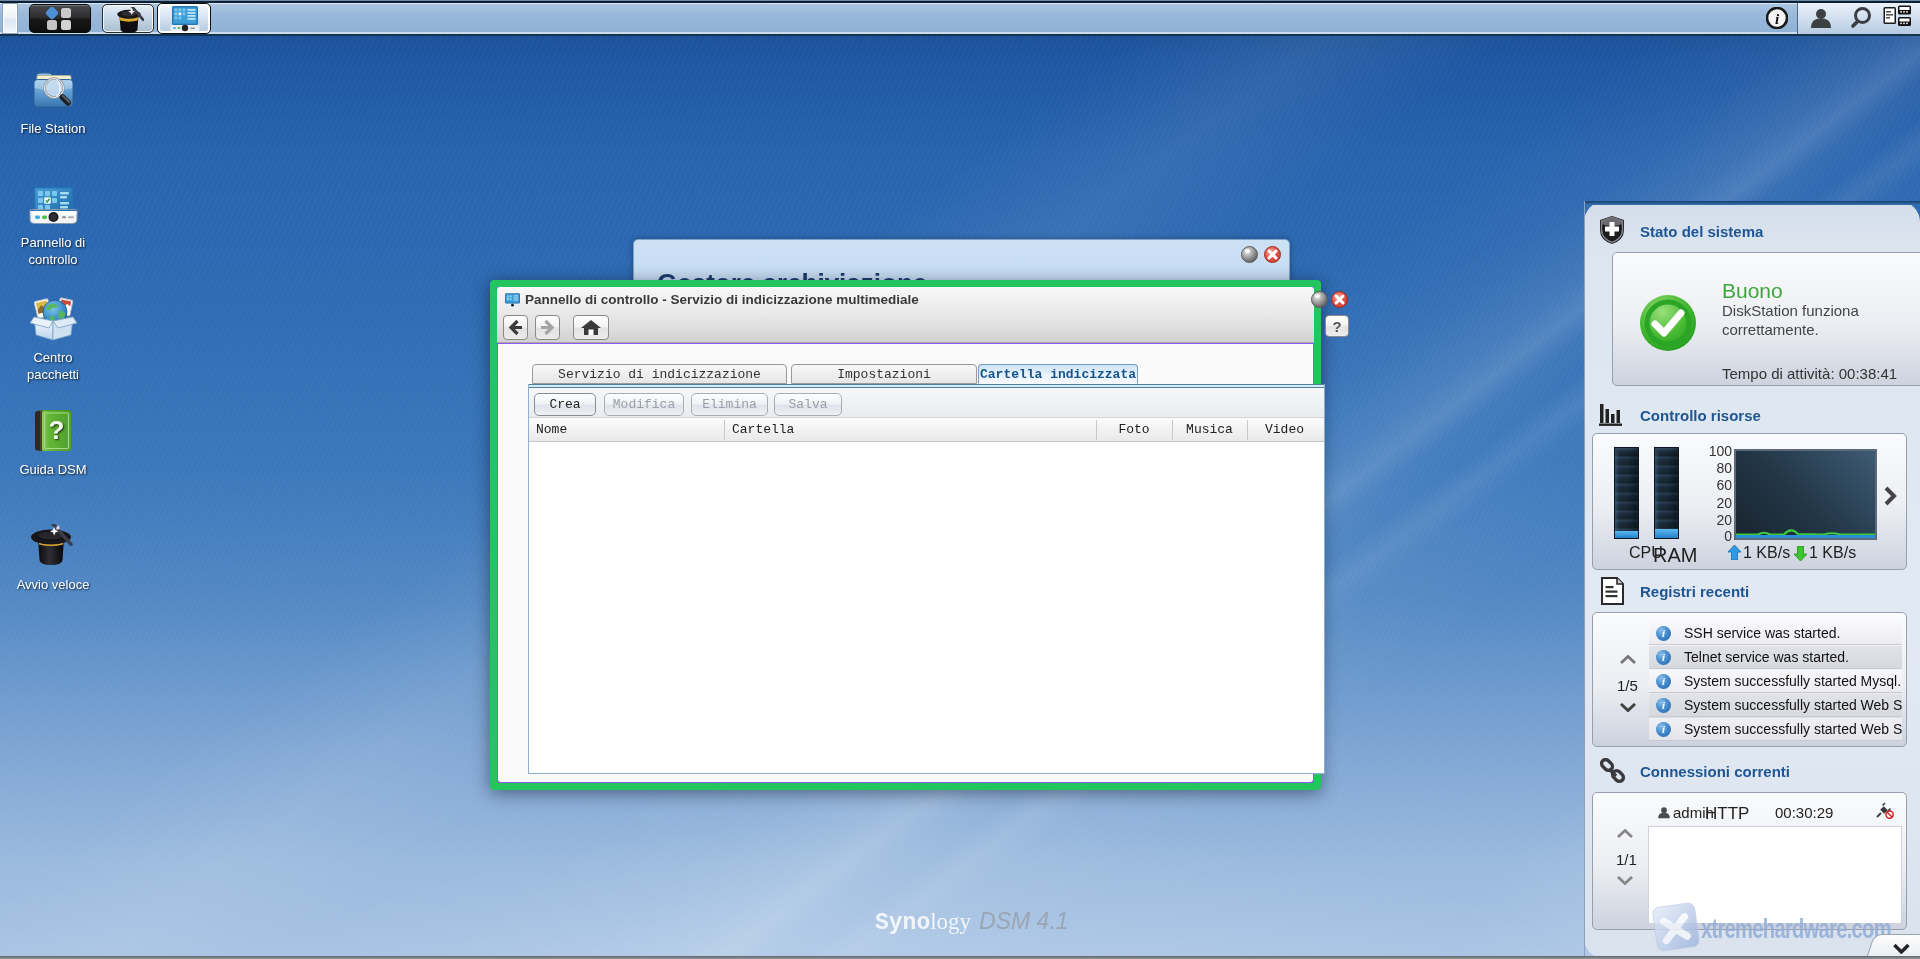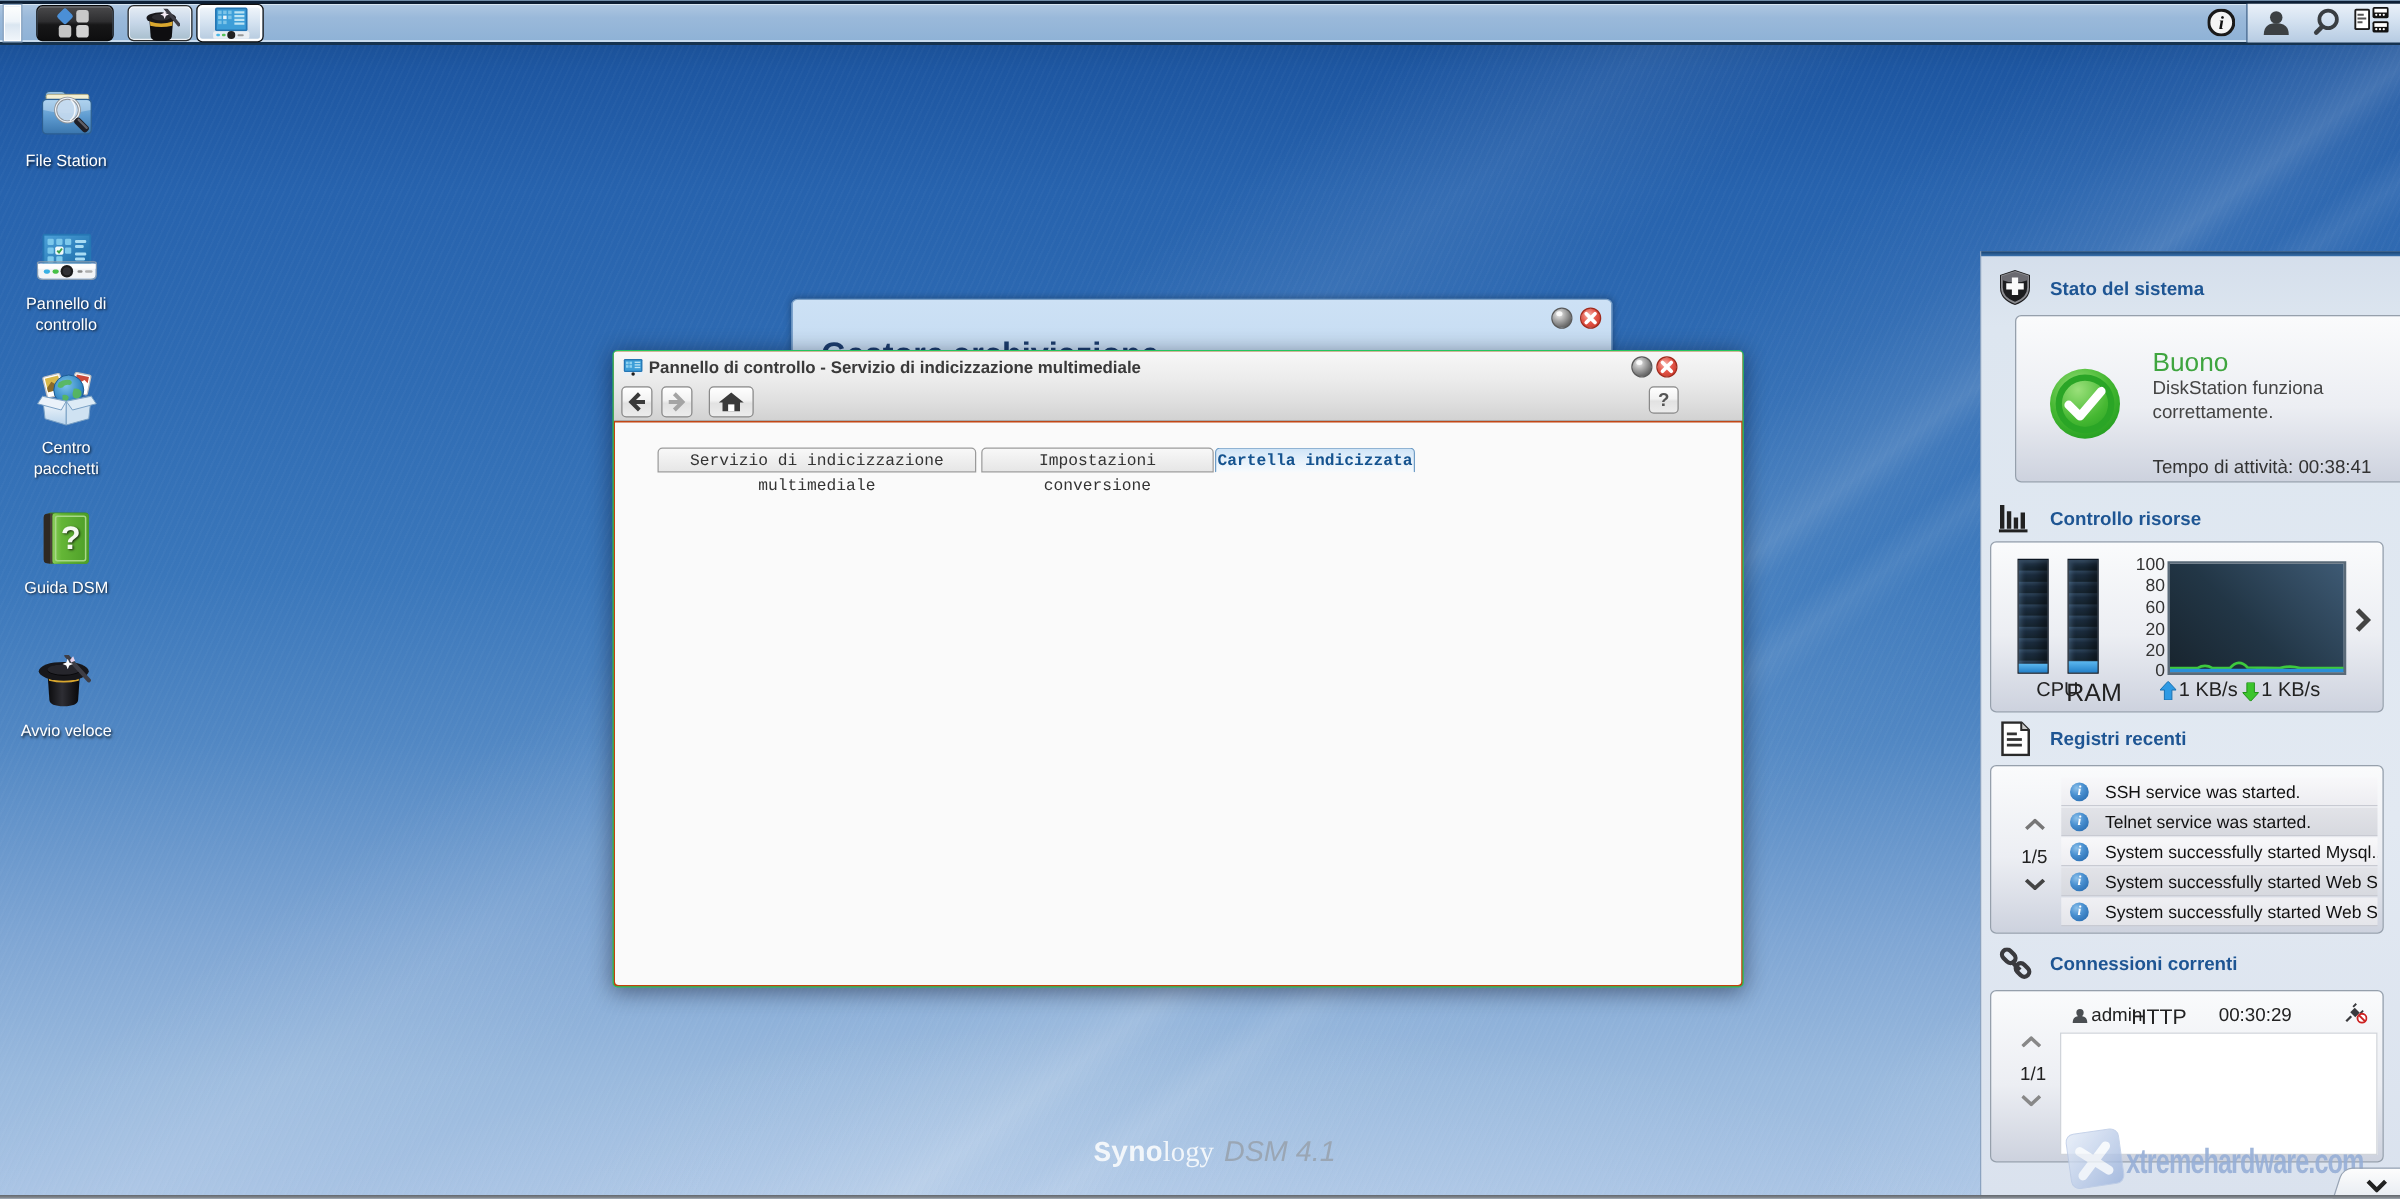--- a/index.html
+++ b/index.html
@@ -23,42 +23,42 @@
   text-shadow:1px 1px 2px rgba(0,0,0,0.75); line-height:17px; }
 .dicon svg { display:block; margin:0 auto 8px auto; }
 
 #bgwin { position:absolute; left:633px; top:239px; width:657px; height:120px;
   background:linear-gradient(180deg,#cde1f5 0%,#b9d4ee 100%); border:1px solid #7ea2c8; border-radius:5px 5px 0 0;
   box-shadow:0 0 6px rgba(0,0,0,0.3); }
 #bgwin h1 { position:absolute; left:23px; top:28px; font-size:26px; color:#1c3d6e; font-weight:bold; letter-spacing:0px; }
 .ballbtn { position:absolute; width:17px; height:17px; border-radius:50%; }
 .ball-gray { background:radial-gradient(circle at 35% 30%, #efefef 0%, #b5b5b5 30%, #6e6e6e 70%, #4e4e4e 100%); border:1px solid #5a5a5a;}
 .ball-red { background:radial-gradient(circle at 40% 35%, #f6b8b0 0%, #e4574a 45%, #c03020 100%); border:1px solid #a02a1c;}
-#mainwin { position:absolute; left:490px; top:280px; width:905px; height:510px;
-  background:#c2410c; border:1px solid #22c55e; border-radius:4px; box-shadow:0 3px 18px rgba(0,0,20,0.45); }
+#mainwin { position:absolute; left:490px; top:280px; width:831px; height:510px;
+  background:#8b5cf6; border:7px solid #22c55e; border-radius:4px; box-shadow:0 3px 18px rgba(0,0,20,0.45); }
 #mw-chrome { position:absolute; left:0; top:0; right:0; height:56px; border-radius:3px 3px 0 0;
   background:linear-gradient(180deg,#f7f7f7 0%,#ececec 40%,#dedede 75%,#d2d2d2 100%); border-bottom:1px solid #aaa; }
 #mw-title { position:absolute; left:28px; top:5px; font-size:13.5px; font-weight:bold; color:#3a3a3a; }
 .navbtn { position:absolute; top:28px; height:25px; background:linear-gradient(180deg,#fff 0%,#f2f2f2 45%,#e2e2e2 55%,#ececec 100%);
   border:1px solid #8a8a8a; border-radius:4px; }
 #mw-content { position:absolute; left:1px; top:57px; right:1px; bottom:1px; background:#fafafa; border-radius:0 0 3px 3px;font-family:Liberation Mono, monospace;}
 .tab { position:absolute; top:20px; height:20px; background:linear-gradient(180deg,#f8f8f8,#e6e6e6);
   border:1px solid #9a9a9a; border-radius:4px 4px 0 0; font-size:13px; color:#333; text-align:center; line-height:20px; }
 .tab.active { background:linear-gradient(180deg,#cfe4f7 0%,#e8f2fb 55%,#f6fafd 100%); border-color:#6f9dc6; border-bottom:1px solid #f6fafd;
   color:#15538f; font-weight:bold; z-index:3; }
 #tabpanel { position:absolute; left:30px; top:40px; width:797px; height:390px; border:1px solid #8fafd2; border-top:none; background:#fff; }
 #tp-groove { position:absolute; left:0; top:0; width:100%; height:4px; background:linear-gradient(180deg,#567f9b 0%,#567f9b 25%,#cfecf8 25%,#cfecf8 75%,#567f9b 75%,#567f9b 100%); }
 #tp-toolbar { position:absolute; left:0; top:4px; right:0; height:30px; background:linear-gradient(180deg,#f6f7f8,#e9ebee); border-bottom:1px solid #d4d4d4; }
 .pbtn { position:absolute; top:5px; height:23px; background:linear-gradient(180deg,#fefefe 0%,#f0f2f5 45%,#dfe4ea 55%,#eef1f4 100%);
   border:1px solid #858c94; border-radius:5px; font-size:13px; color:#222; text-align:center; line-height:21px; }
 .pbtn.dis { color:#9aa0a8; border-color:#a8aeb6; }
 #thead { position:absolute; left:0; top:34px; right:0; height:24px; background:linear-gradient(180deg,#fcfcfc,#e9e9eb); border-bottom:1px solid #c6c6c6; font-size:13px; color:#222; }
 
 #sidepanel { position:absolute; left:1584px; top:201px; width:336px; height:758px;
-  background:linear-gradient(180deg,#d4deeb 0%,#dde6f0 8%,#e2e9f2 60%,#dae2ee 100%); }
+  background:linear-gradient(180deg,#d4deeb 0%,#dde6f0 8%,#e2e9f2 60%,#dae2ee 100%);border-radius:21px; }
 #sp-top { position:absolute; left:0; top:0; width:336px; height:4px; background:linear-gradient(180deg,#16406e,#3a72ae); }
 #sp-left { position:absolute; left:0; top:0; width:1px; height:758px; background:#8aa2c0; }
 .uchev { position:absolute; width:16px; height:9px; }
 .sp-sm { font-size:14px; color:#222; }
 .sp-head { position:absolute; font-size:15px; font-weight:bold; color:#1e5593; }
 .sp-box { position:absolute; left:8px; width:315px; background:linear-gradient(180deg,#fafbfc 0%,#eceef3 55%,#cdd2de 100%);
   border:1px solid #96a0ac; border-radius:5px; }
 #synology { position:absolute; left:875px; top:908px; font-size:23px; color:#f2f6fa; }
 #synology .b { font-weight:bold; font-family:Liberation Mono, monospace;text-align:right; }
 #synology .serif { font-family:"Liberation Serif",serif; }
@@ -345,20 +345,40 @@
           <path d="M17 4 L7 12 L10 12 L10 19 L24 19 L24 12 L27 12 Z" fill="#3a3a3a"></path>
           <rect x="14.5" y="13.5" width="5" height="5.5" fill="#fff"></rect>
         </svg>
     </div>
     <div class="navbtn" style="left:828px;width:24px;height:22px;font-size:15px;font-weight:bold;color:#555;text-align:center;line-height:21px;">?</div>
   </div>
   <div id="mw-content">
     <div class="tab" style="left:34px;width:255px;">Servizio di indicizzazione multimediale</div>
     <div class="tab" style="left:293px;width:186px;">Impostazioni conversione</div>
     <div class="tab active" style="left:480px;width:160px;">Cartella indicizzata</div>
+    <div id="tabpanel">
+      <div id="tp-groove"></div>
+      <div id="tp-toolbar">
+        <div class="pbtn" style="left:5px;width:62px;">Crea</div>
+        <div class="pbtn dis" style="left:75px;width:80px;">Modifica</div>
+        <div class="pbtn dis" style="left:162px;width:77px;">Elimina</div>
+        <div class="pbtn dis" style="left:245px;width:68px;">Salva</div>
+      </div>
+      <div id="thead">
+        <span style="position:absolute;left:7px;top:4px;">Nome</span>
+        <span style="position:absolute;left:203px;top:4px;">Cartella</span>
+        <span style="position:absolute;left:567px;top:4px;width:76px;text-align:center;">Foto</span>
+        <span style="position:absolute;left:643px;top:4px;width:75px;text-align:center;">Musica</span>
+        <span style="position:absolute;left:718px;top:4px;width:75px;text-align:center;">Video</span>
+        <i style="position:absolute;left:195px;top:2px;width:1px;height:20px;background:#c8c8c8;"></i>
+        <i style="position:absolute;left:567px;top:2px;width:1px;height:20px;background:#c8c8c8;"></i>
+        <i style="position:absolute;left:643px;top:2px;width:1px;height:20px;background:#c8c8c8;"></i>
+        <i style="position:absolute;left:718px;top:2px;width:1px;height:20px;background:#c8c8c8;"></i>
+      </div>
+    </div>
   </div>
 </div>
 <div id="sidepanel">
   <div id="sp-top"></div>
     <div id="sp-left"></div>
   <svg width="28" height="30" viewBox="0 0 28 30" style="position:absolute;left:14px;top:14px;">
     <path d="M14 1 L26 5 L26 15 Q26 25 14 29 Q2 25 2 15 L2 5 Z" fill="#1c1c1e"></path>
     <path d="M14 2.5 L24.5 6 L24.5 15 Q24.5 23.5 14 27.3 Q3.5 23.5 3.5 15 L3.5 6 Z" fill="none" stroke="#8a8a8e" stroke-width="1.4"></path>
     <path d="M14 2.5 L24.5 6 L24.5 9 Q14 13 3.5 9 L3.5 6 Z" fill="#6a6a70"></path>
     <path d="M11.5 7 h5 v4.5 H21 v5 h-4.5 V21 h-5 v-4.5 H7 v-5 h4.5 Z" fill="#fafafa"></path>

